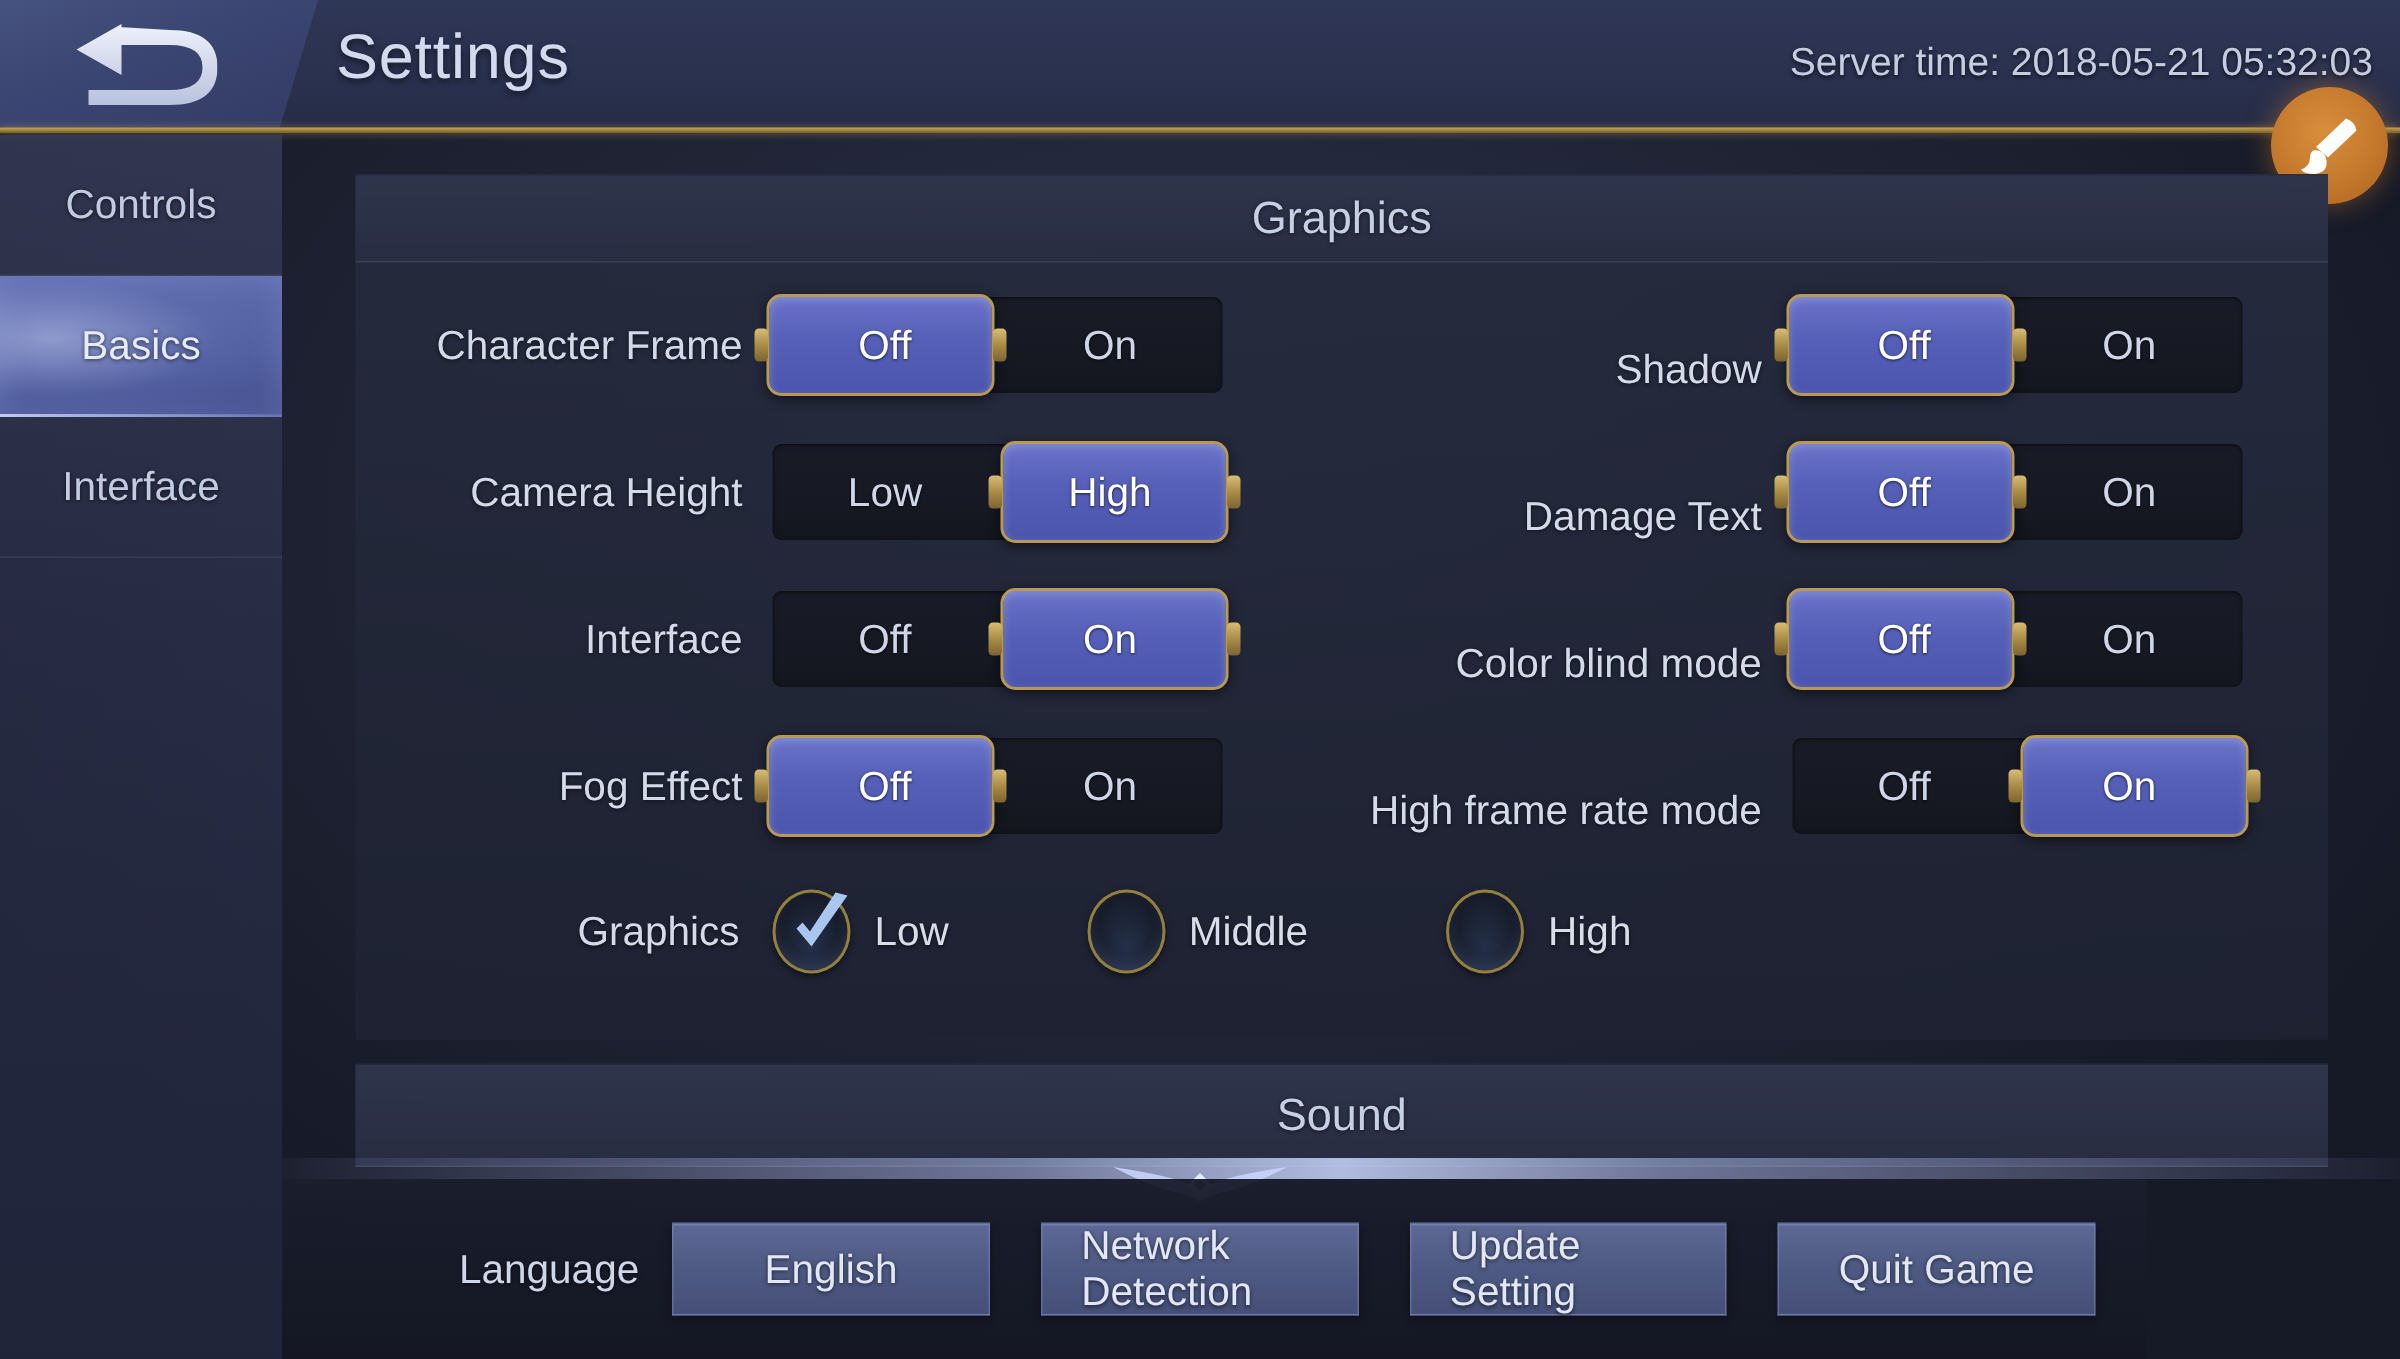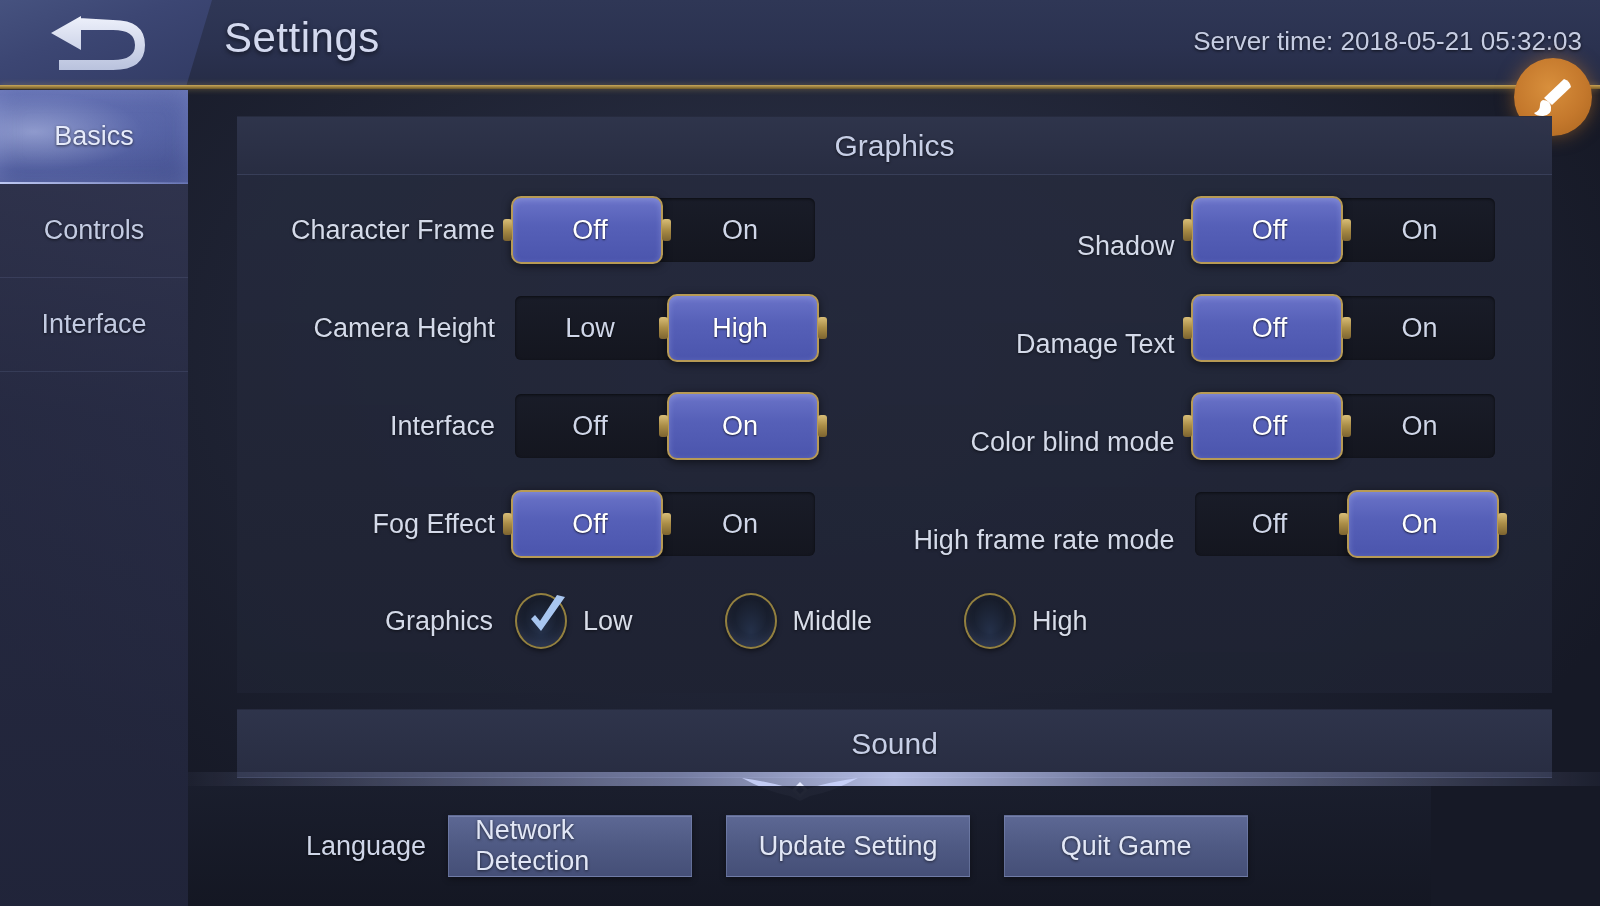--- a/index.html
+++ b/index.html
@@ -227,25 +227,25 @@
   <div class="gold-rule"></div>
 
   <div class="brush-btn">
     <svg viewBox="0 0 44 44">
       <path d="M33 4 Q39 6 40 12 L21 30 L13 23 Z" fill="#ffffff"></path>
       <path d="M12 25 Q19 25 20 32 Q21 40 12 41 Q5 41 3 38 Q9 36 9 30 Q9 26 12 25 Z" fill="#ffffff"></path>
     </svg>
   </div>
 
   <div class="sidebar">
+    <div class="side-item">
+      <span>Controls</span>
+    </div>
     <div class="side-item active">
       <span>Basics</span>
-    </div>
-    <div class="side-item">
-      <span>Controls</span>
     </div>
     <div class="side-item">
       <span>Interface</span>
     </div>
   </div>
 
   <div class="panel">
 
     <div class="section">
       <div class="section-head">Graphics</div>
@@ -356,18 +356,19 @@
 
   <div class="ornament-rule"></div>
   <svg class="ornament" viewBox="0 0 120 34">
     <path d="M2 10 Q30 14 50 20 L60 26 L70 20 Q90 14 118 10 Q92 24 70 28 L60 33 L50 28 Q28 24 2 10 Z" fill="#cdd6ff" opacity="0.85"></path>
     <path d="M60 14 L68 22 L60 30 L52 22 Z" fill="#e6ebff"></path>
     <path d="M60 18 L64 22 L60 26 L56 22 Z" fill="#3b4570"></path>
   </svg>
 
   <div class="bottombar">
     <div class="lang-label">Language</div>
+    <div class="btn w-eng">English</div>
     <div class="btn w-net">Network Detection</div>
     <div class="btn w-upd">Update Setting</div>
     <div class="btn w-quit">Quit Game</div>
   </div>
 
 </div>
 
 </body></html>

